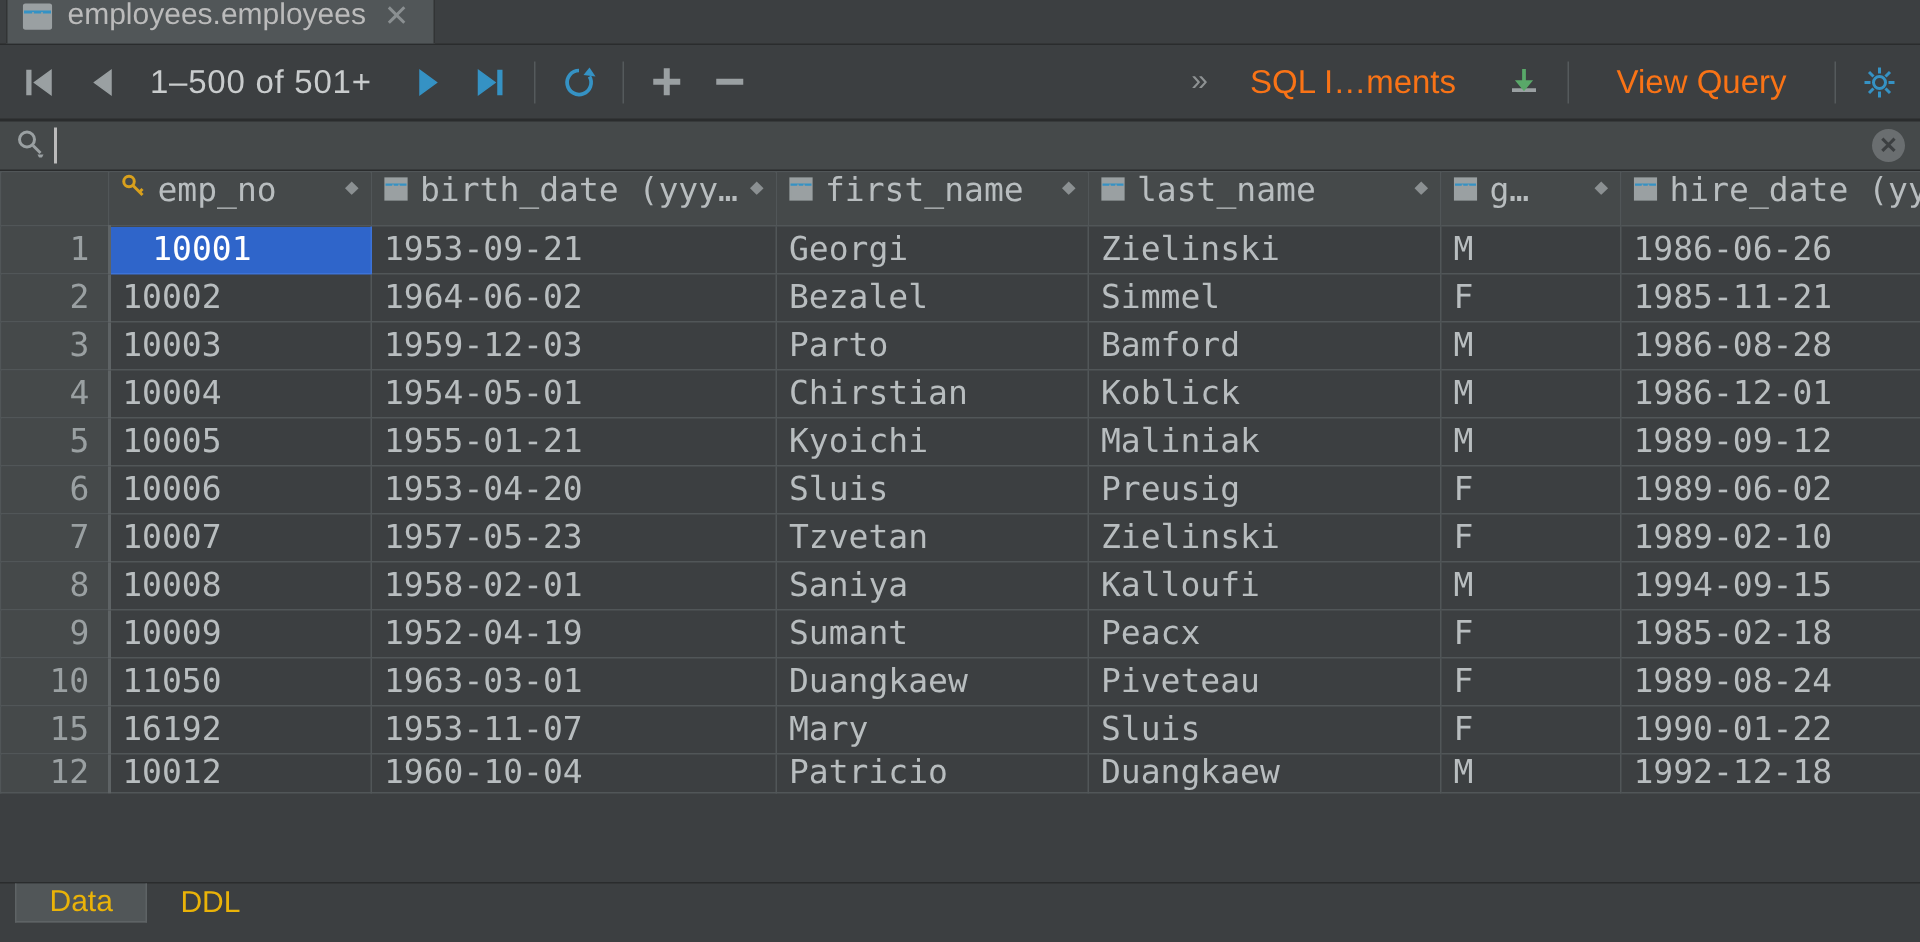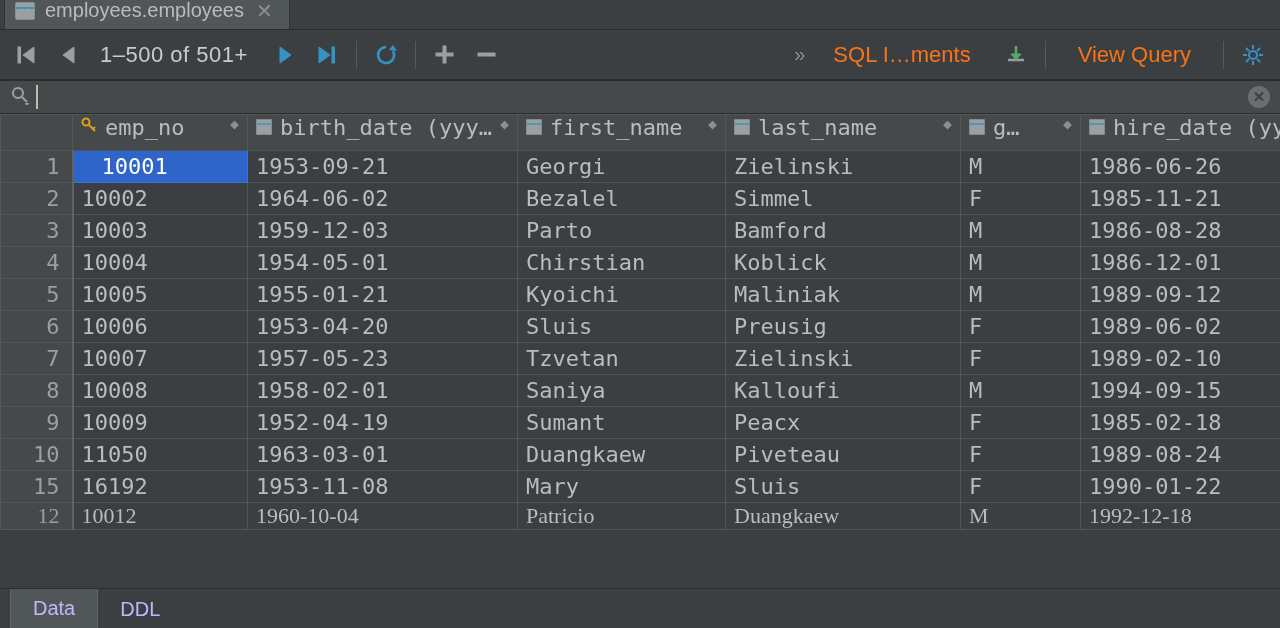--- a/index.html
+++ b/index.html
@@ -121,44 +121,43 @@
   .grid td.gutter {
     background: #45494a;
     color: #9aa0a2;
     text-align: right;
     padding-right: 12px;
     border-right: 2px solid #5e6365;
   }
   .grid tbody tr { background: #3c3f41; }
   .grid tbody tr.partial td, .grid tbody tr.partial td.gutter {
     height: 18px;
-    font-family: Liberation Serif, serif;
   }
   td.selected {
     background: #2f65ca;
     color: #ffffff;
     border: 1px solid #3d73d8;
     padding-left: 28px;
   }
   
   .bottombar {
     position: absolute;
     bottom: 0; left: 0; right: 0;
     height: 40px;
     background: #3c3f41;
     display: flex; align-items: flex-start;
     border-top: 1px solid #2a2c2d;
     padding-left: 10px;
   }
   .btab {
-    height: 40px;
+    height: 26px;
     padding: 0 22px;
     display: flex; align-items: center;
     font-size: 20px;
-    color: #c4b5fd;
+    color: #eab308;
     cursor: pointer;
   }
   .btab.active {
     background: #515658;
     border: 1px solid #5e6365;
     border-top: none;
   }
   
   .c-grey { fill: #9aa0a2; stroke: #9aa0a2; }
   .c-blue { fill: #3592c4; stroke: #3592c4; }
@@ -445,21 +444,21 @@
           <td>11050</td>
           <td>1963-03-01</td>
           <td>Duangkaew</td>
           <td>Piveteau</td>
           <td>F</td>
           <td>1989-08-24</td>
         </tr>
         <tr>
           <td class="gutter">15</td>
           <td>16192</td>
-          <td>1953-11-08</td>
+          <td>1953-11-07</td>
           <td>Mary</td>
           <td>Sluis</td>
           <td>F</td>
           <td>1990-01-22</td>
         </tr>
         <tr class="partial">
           <td class="gutter">12</td>
           <td>10012</td>
           <td>1960-10-04</td>
           <td>Patricio</td>

